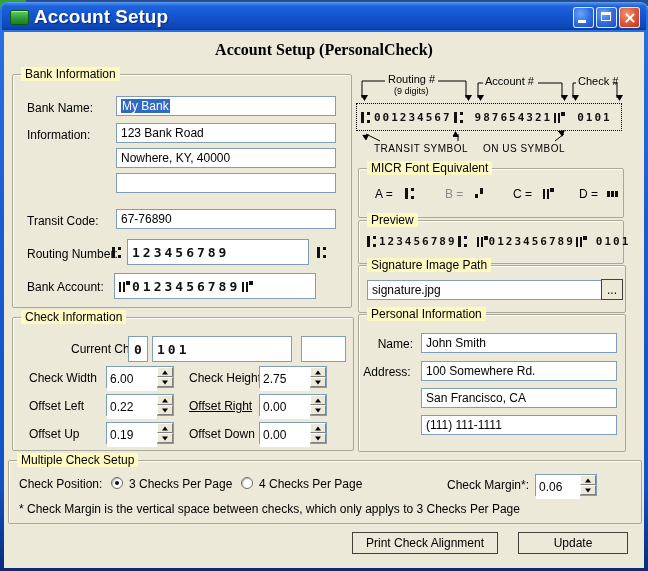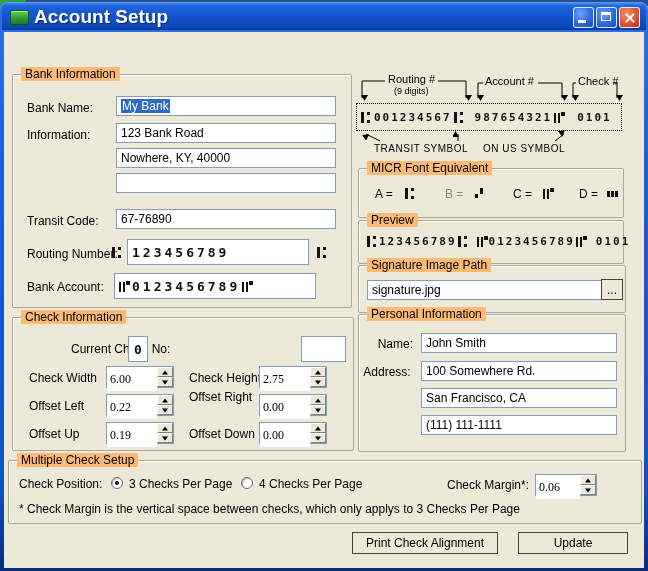--- a/index.html
+++ b/index.html
@@ -31,21 +31,21 @@
   .g-x1,.g-x2{position:absolute;left:4px;top:9px;width:12px;height:2.4px;background:#fff;border-radius:1px;}
   .g-x1{transform:rotate(45deg);} .g-x2{transform:rotate(-45deg);}
 
   
   .client{position:absolute;left:4px;top:30px;width:640px;height:536px;background:#ECE9D8;}
   .heading{position:absolute;left:0;top:9px;width:100%;text-align:center;
            font-family:"Liberation Serif",serif;font-weight:bold;font-size:16px;color:#000;}
 
   .group{position:absolute;border:1px solid #ACA899;border-radius:2px;
          box-shadow:inset 1px 1px 0 #fffef6;}
-  .group-label{position:absolute;top:-8px;left:8px;background:#fdba74;padding:0 4px;
+  .group-label{position:absolute;top:-8px;left:8px;background:#fef9c3;padding:0 4px;
          font-size:12px;white-space:nowrap;}
 
   .lb{position:absolute;font-size:12px;white-space:nowrap;color:#000;}
   .lb.dim{color:#8a8a8a;}
   .ti{position:absolute;height:20px;box-sizing:border-box;border:1px solid #7F9DB9;background:#fff;
       font-family:"Liberation Sans",sans-serif;font-size:12px;color:#000;padding:2px 4px;outline:none;}
   .dti{display:flex;align-items:center;}
   .sel{background:#316AC5;color:#fff;padding:0 1px;}
 
   
@@ -65,21 +65,21 @@
   .sym.amount i:nth-child(1){left:0;top:6px;width:3px;height:4px;}
   .sym.amount i:nth-child(2){left:5px;top:0;width:3px;height:6px;}
   .sym.amount i:nth-child(3){display:none;}
   .sym.dash i:nth-child(1){left:0;top:3px;width:3px;height:6px;}
   .sym.dash i:nth-child(2){left:4px;top:3px;width:3px;height:6px;}
   .sym.dash i:nth-child(3){left:8px;top:3px;width:3px;height:6px;}
   .symabs{position:absolute;}
 
   
   .spin{position:absolute;height:22px;box-sizing:border-box;display:flex;border:1px solid #7F9DB9;background:#fff;}
-  .spin input{border:none;outline:none;flex:1 1 auto;min-width:0;font-family:Liberation Serif, serif;
+  .spin input{border:none;outline:none;flex:1 1 auto;min-width:0;font-family:Liberation Sans, sans-serif;
         font-size:12px;padding:12px 3px;background:#fff;}
   .spin-btns{display:flex;flex-direction:column;width:16px;flex:0 0 auto;}
   .sb{flex:1;background:#ECE9D8;border:1px solid #fff;border-right-color:#808080;border-bottom-color:#808080;
       position:relative;box-sizing:border-box;}
   .sb i{position:absolute;left:50%;top:50%;transform:translate(-50%,-40%);width:0;height:0;}
   .sb.up i{border-left:3px solid transparent;border-right:3px solid transparent;border-bottom:4px solid #000;}
   .sb.dn i{border-left:3px solid transparent;border-right:3px solid transparent;border-top:4px solid #000;}
 
   
   .radio{position:absolute;width:12px;height:12px;border-radius:50%;background:#fff;box-sizing:border-box;
@@ -113,20 +113,21 @@
           <i class="g-max"></i>
         </span>
       <span class="wbtn red">
           <i class="g-x1"></i>
           <i class="g-x2"></i>
         </span>
     </span>
   </div>
 
   <div class="client">
+    <div class="heading">Account Setup (PersonalCheck)</div>
 
     <div class="group" style="left:8px;top:42px;width:338px;height:232px;">
       <span class="group-label">Bank Information</span>
       <span class="lb" style="left:14px;top:26px;">Bank Name:</span>
       <div class="ti dti" style="left:103px;top:21px;width:220px;">
         <span class="sel">My Bank</span>
       </div>
       <span class="lb" style="left:14px;top:53px;">Information:</span>
       <input class="ti" style="left: 103px; top: 48px; width: 220px;" readonly="" value="123 Bank Road">
       <input class="ti" style="left: 103px; top: 73px; width: 220px;" readonly="" value="Nowhere, KY, 40000">
@@ -290,20 +291,23 @@
       <input class="ti" style="left: 62px; top: 73px; width: 196px;" readonly="" value="San Francisco, CA">
       <input class="ti" style="left: 62px; top: 100px; width: 196px;" readonly="" value="(111) 111-1111">
     </div>
 
     <div class="group" style="left:8px;top:285px;width:340px;height:132px;">
       <span class="group-label">Check Information</span>
       <span class="lb" style="left:14px;top:24px;margin-left:44px;">Current Check No:</span>
       <div class="mbox" style="left:115px;top:18px;width:20px;height:26px;justify-content:center;">
         <span class="micr" style="letter-spacing:0;">0</span>
       </div>
+      <div class="mbox" style="left:139px;top:18px;width:140px;height:26px;">
+        <span class="micr">101</span>
+      </div>
       <div class="mbox" style="left:288px;top:18px;width:45px;height:26px;">
         <span class="micr"></span>
       </div>
 
       <span class="lb" style="left:16px;top:53px;text-align:center;">Check Width</span>
       <div class="spin" style="left:93px;top:48px;width:68px;">
         <input readonly="" value="6.00" style="">
         <span class="spin-btns">
             <span class="sb up">
               <i></i>
@@ -331,21 +335,21 @@
         <input readonly="" value="0.22" style="">
         <span class="spin-btns">
             <span class="sb up">
               <i></i>
             </span>
             <span class="sb dn">
               <i></i>
             </span>
           </span>
       </div>
-      <span class="lb" style="left:176px;top:72px;">Offset Right</span>
+      <span class="lb" style="left:176px;top:81px;text-decoration:underline;">Offset Right</span>
       <div class="spin" style="left:246px;top:76px;width:68px;">
         <input readonly="" value="0.00" style="">
         <span class="spin-btns">
             <span class="sb up">
               <i></i>
             </span>
             <span class="sb dn">
               <i></i>
             </span>
           </span>

